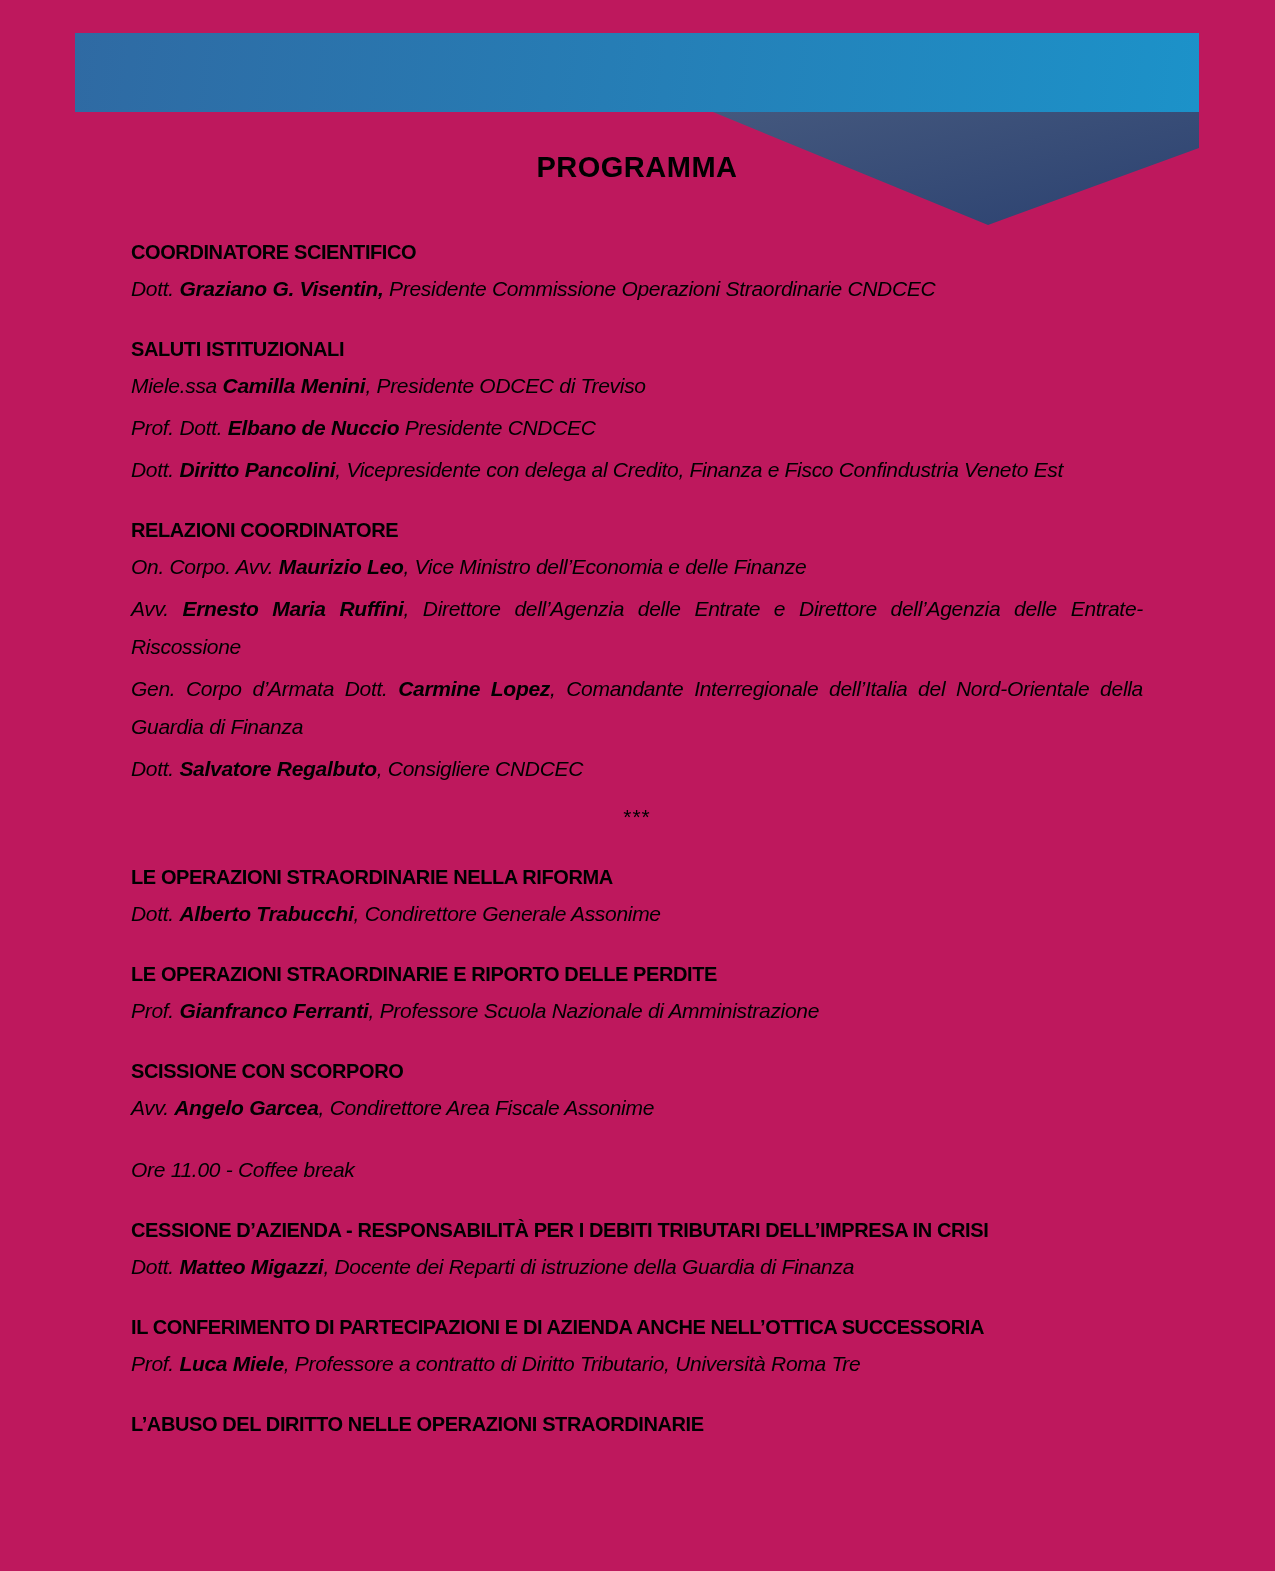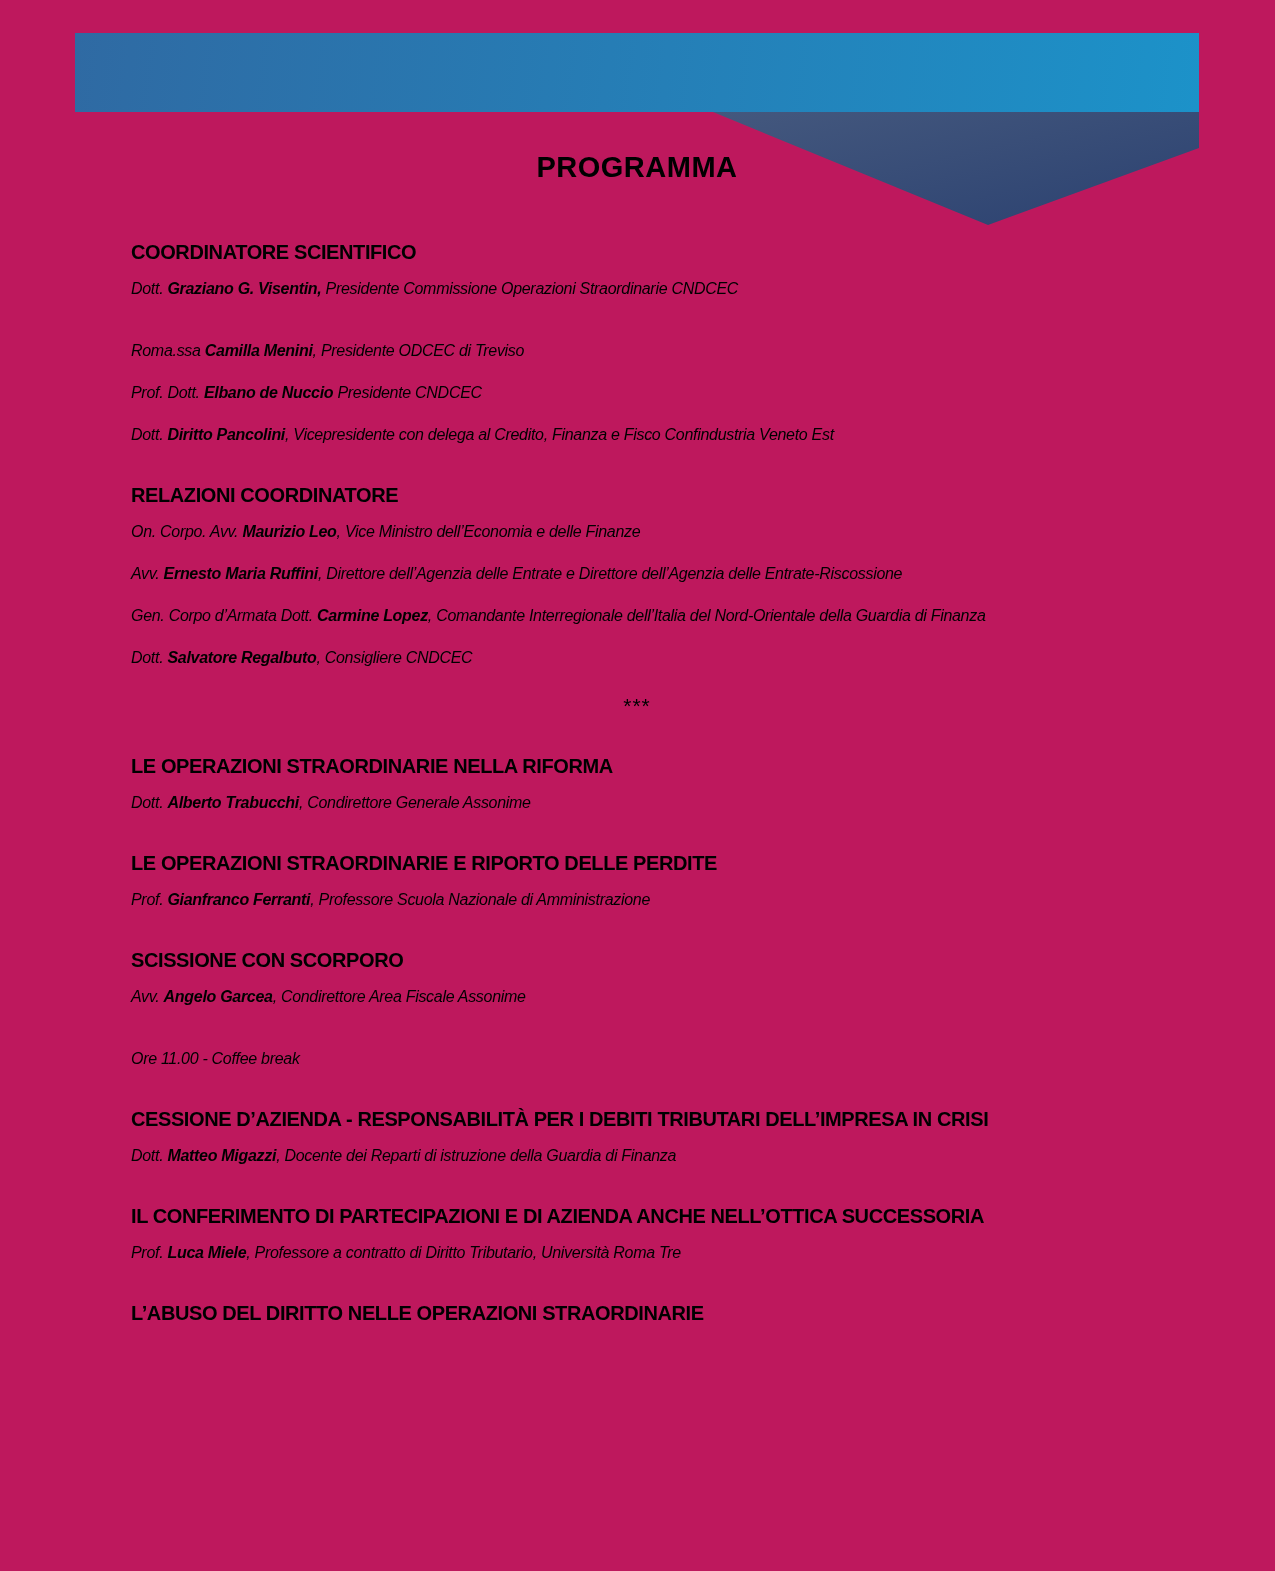--- a/index.html
+++ b/index.html
@@ -50,21 +50,21 @@
   h3.heading {
     margin: 0;
     font-size: 20px;
     line-height: 35px;
     font-weight: bold;
     letter-spacing: -0.4px;
     color: #000000;
   }
   p.entry {
     margin: 4px 0 0 0;
-    font-size: 16px;
+    font-size: 21px;
     line-height: 38px;
     font-style: italic;
     letter-spacing: -0.3px;
     color: #000000;
   }
   h3.heading + p.entry { margin-top: 0; }
   .justify { text-align: justify; }
   .seg { font-style: inherit; }
   .seg.bold { font-weight: bold; }
   .separator {
@@ -95,21 +95,22 @@
   </div>
 
   <div class="content">
     <h1 class="page-title">PROGRAMMA</h1>
     <div id="sections">
         <section class="sec">
           <h3 class="heading">COORDINATORE SCIENTIFICO</h3>
           <p class="entry"><span class="seg">Dott. </span><span class="seg bold">Graziano G. Visentin,</span><span class="seg"> Presidente Commissione Operazioni Straordinarie CNDCEC</span></p>
         </section>
         <section class="sec">
-          <p class="entry"><span class="seg">Roma.ssa </span><span class="seg bold">Camilla Menini</span><span class="seg">, Presidente ODCEC di Treviso</span></p>
+          <h3 class="heading">SALUTI ISTITUZIONALI</h3>
+          <p class="entry"><span class="seg">Miele.ssa </span><span class="seg bold">Camilla Menini</span><span class="seg">, Presidente ODCEC di Treviso</span></p>
           <p class="entry"><span class="seg">Prof. Dott. </span><span class="seg bold">Elbano de Nuccio</span><span class="seg"> Presidente CNDCEC</span></p>
           <p class="entry justify"><span class="seg">Dott. </span><span class="seg bold">Diritto Pancolini</span><span class="seg">, Vicepresidente con delega al Credito, Finanza e Fisco Confindustria Veneto Est</span></p>
         </section>
         <section class="sec">
           <h3 class="heading">RELAZIONI COORDINATORE</h3>
           <p class="entry"><span class="seg">On. Corpo. Avv. </span><span class="seg bold">Maurizio Leo</span><span class="seg">, Vice Ministro dell’Economia e delle Finanze</span></p>
           <p class="entry justify"><span class="seg">Avv. </span><span class="seg bold">Ernesto Maria Ruffini</span><span class="seg">, Direttore dell’Agenzia delle Entrate e Direttore dell’Agenzia delle Entrate-Riscossione</span></p>
           <p class="entry justify"><span class="seg">Gen. Corpo d’Armata Dott. </span><span class="seg bold">Carmine Lopez</span><span class="seg">, Comandante Interregionale dell’Italia del Nord-Orientale della Guardia di Finanza</span></p>
           <p class="entry"><span class="seg">Dott. </span><span class="seg bold">Salvatore Regalbuto</span><span class="seg">, Consigliere CNDCEC</span></p>
         </section>

